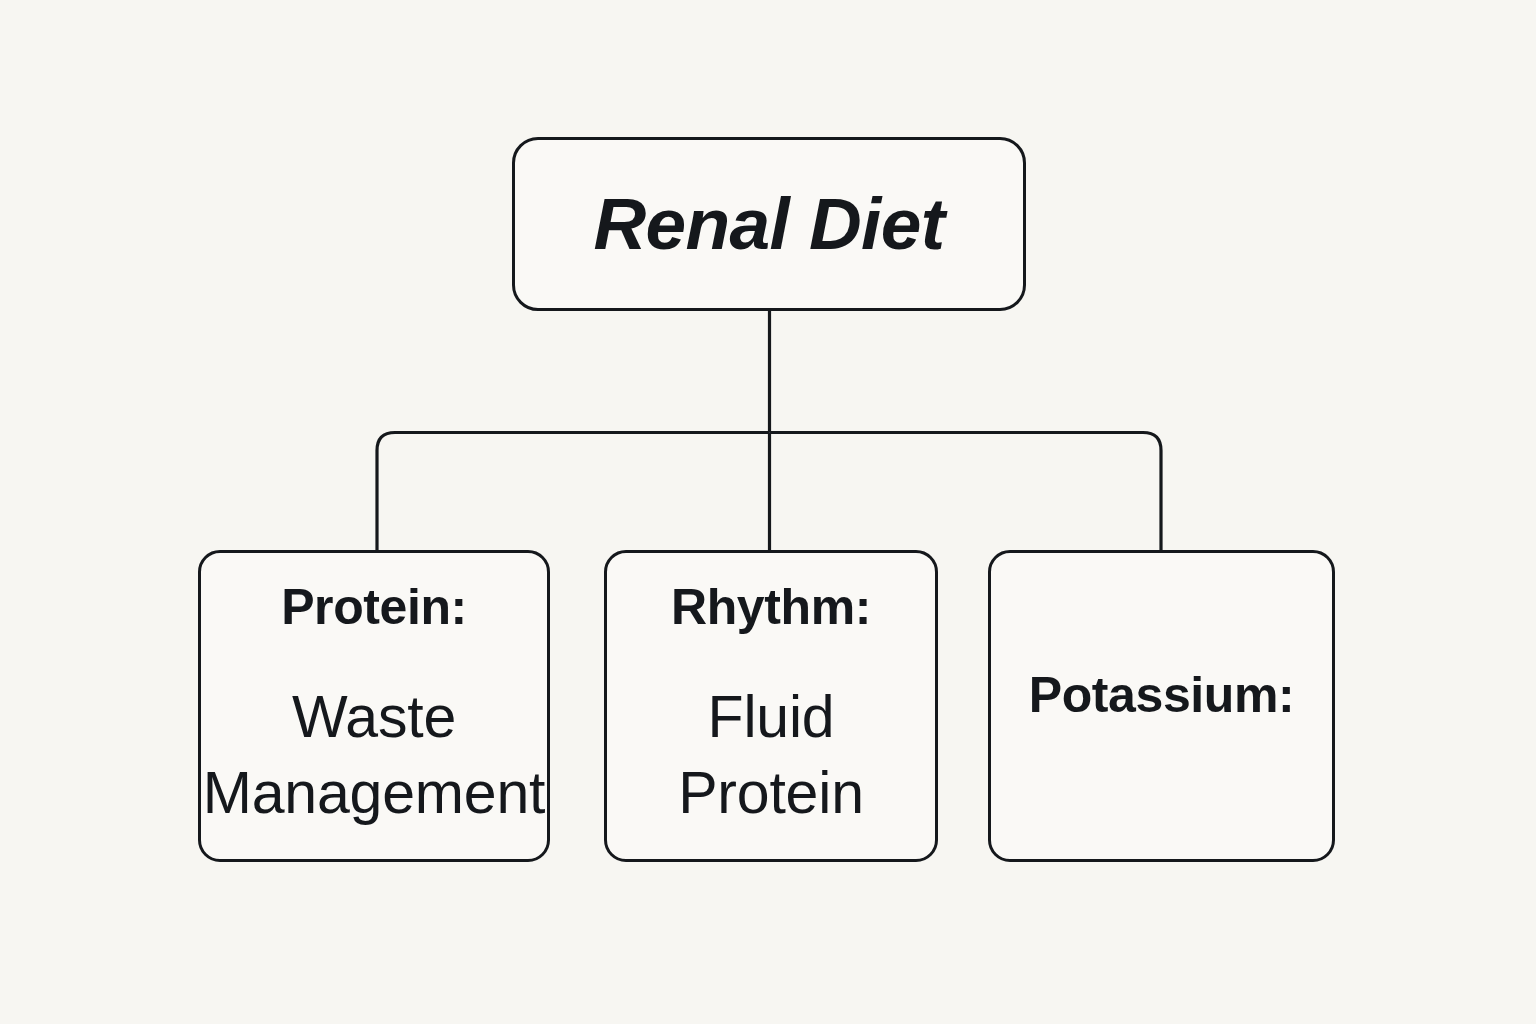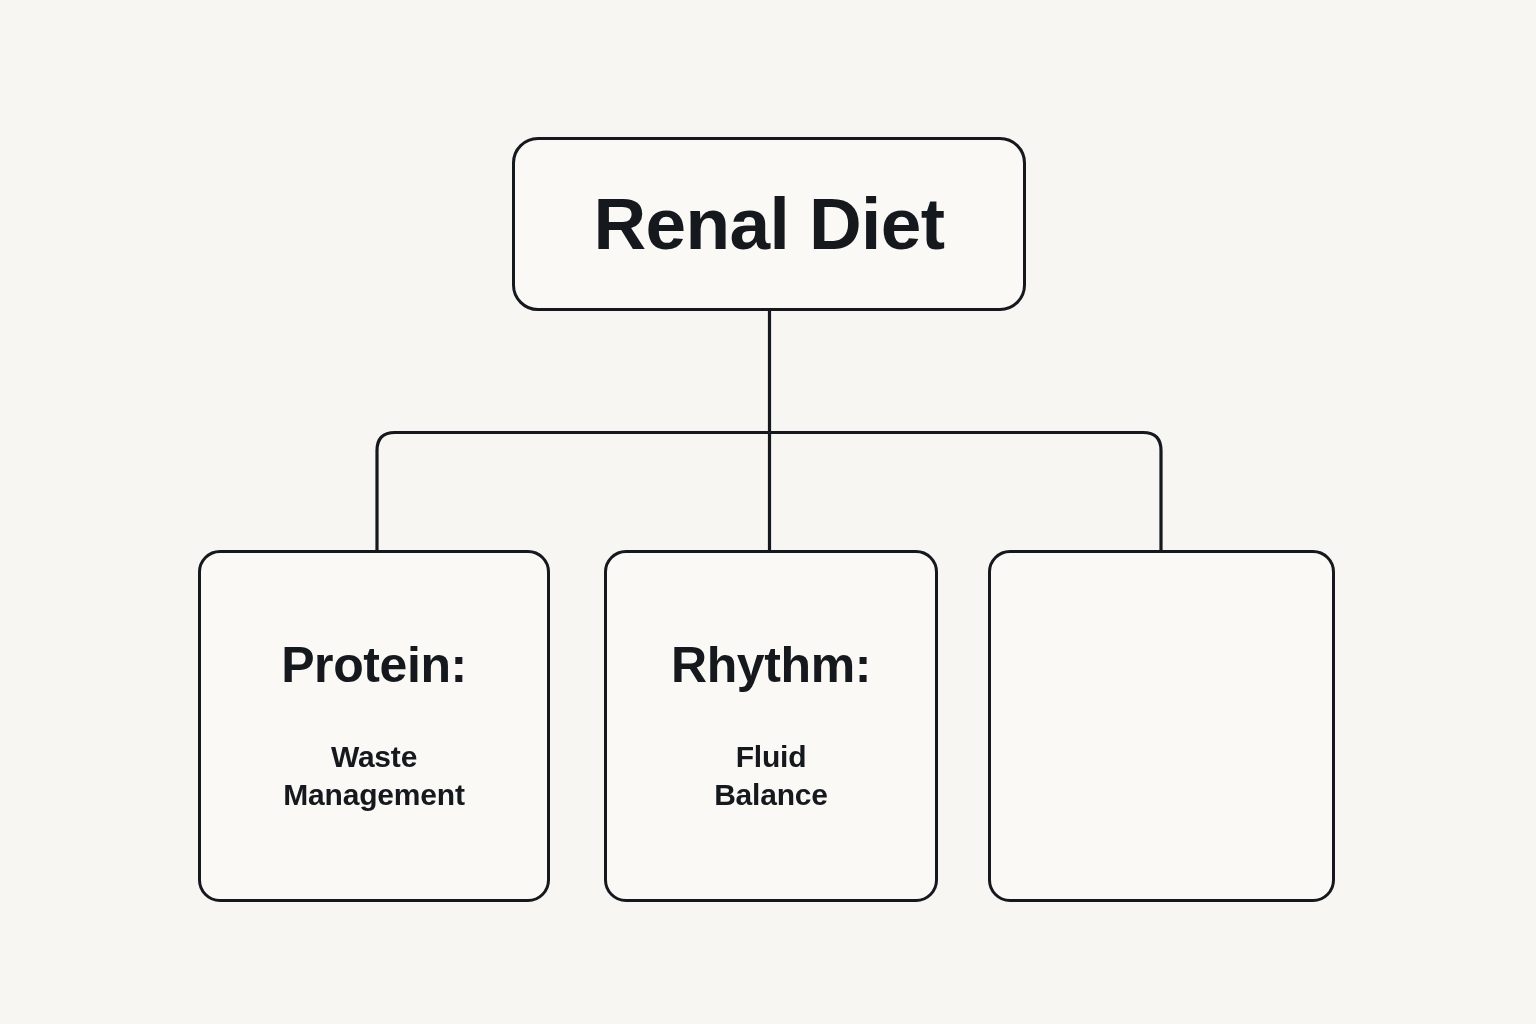--- a/index.html
+++ b/index.html
@@ -44,40 +44,41 @@
     top: 137px;
     width: 514px;
     height: 174px;
     border-radius: 26px;
   }
   .root-title {
     font-size: 73px;
     font-weight: bold;
     letter-spacing: -0.6px;
     line-height: 1.05;
+    font-style: italic;
   }
   .child-node {
     top: 550px;
-    height: 352px;
+    height: 312px;
     padding: 0 10px;
   }
   #child-node-0 { left: 198px; width: 352px; }
   #child-node-1 { left: 604px; width: 334px; }
   #child-node-2 { left: 988px; width: 347px; }
 
   .child-title {
     font-size: 50px;
     font-weight: bold;
     letter-spacing: -0.4px;
     line-height: 1.1;
     margin-bottom: 22px;
   }
   .child-desc {
-    font-size: 30px;
-    font-weight: bold;
+    font-size: 59px;
+    font-weight: normal;
     line-height: 1.28;
     letter-spacing: -0.2px;
     white-space: pre-line;
     margin-top: 23px;
   }
 </style>
 </head>
 <body>
 
 <div id="diagram-canvas">
@@ -99,19 +100,20 @@
 
   <div class="node-box child-node" id="child-node-0">
     <div class="child-title">Protein:</div>
     <div class="child-desc">Waste
 Management</div>
   </div>
 
   <div class="node-box child-node" id="child-node-1">
     <div class="child-title">Rhythm:</div>
     <div class="child-desc">Fluid
-Balance</div>
+Protein</div>
   </div>
 
   <div class="node-box child-node" id="child-node-2">
+    <div class="child-title">Potassium:</div>
   </div>
 
 </div>
 
 </body></html>

